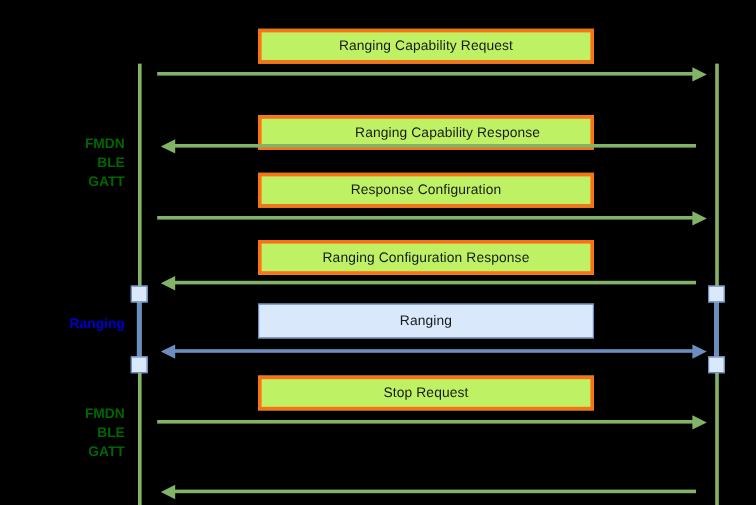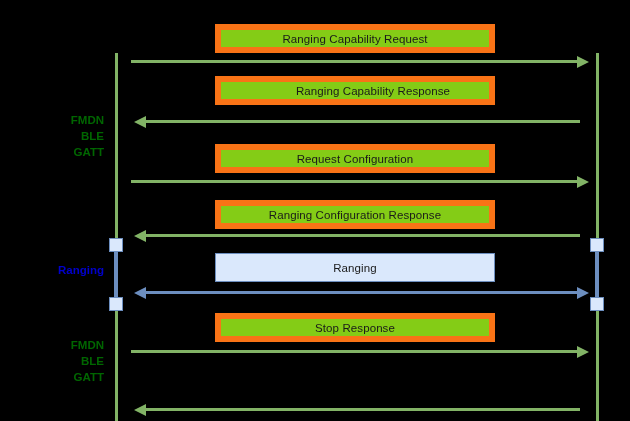--- a/index.html
+++ b/index.html
@@ -45,22 +45,22 @@
     box-sizing: border-box;
     display: flex;
     align-items: center;
     justify-content: center;
     font-size: 11.5px;
     color: #1a1a1a;
     letter-spacing: 0.1px;
     white-space: nowrap;
   }
   .msg-box.green {
-    background: #84cc16;
-    border: 6px solid #f97316;
+    background: #bef264;
+    border: 3px solid #f97316;
   }
   .msg-box.blue {
     background: #dae8fc;
     border: 1px solid #6c8ebf;
   }
   
   .arrow {
     position: absolute;
     height: 3px;
   }
@@ -125,42 +125,42 @@
   <div class="side-label blue" style="left:20px; top:262px; width:84px;">Ranging</div>
   <div class="side-label green" style="left:20px; top:337px; width:84px;">FMDN
 BLE
 GATT</div>
 
   <div class="msg-box green" style="top:24px;">Ranging Capability Request</div>
   <div class="arrow green" style="left:131px; top:60px; width:447px;">
     <span class="head right"></span>
   </div>
 
-  <div class="msg-box green" style="top:76px;padding-left:36px;">Ranging Capability Response</div>
+  <div class="msg-box green" style="top:96px;padding-left:36px;">Ranging Capability Response</div>
   <div class="arrow green" style="left:145px; top:120px; width:435px;">
     <span class="head left"></span>
   </div>
 
-  <div class="msg-box green" style="top:144px;">Request Configuration</div>
+  <div class="msg-box green" style="top:144px;">Response Configuration</div>
   <div class="arrow green" style="left:131px; top:180px; width:447px;">
     <span class="head right"></span>
   </div>
 
   <div class="msg-box green" style="top:200px;">Ranging Configuration Response</div>
   <div class="arrow green" style="left:145px; top:234px; width:435px;">
     <span class="head left"></span>
   </div>
 
   <div class="msg-box blue" style="top:253px;">Ranging</div>
   <div class="arrow blue" style="left:145px; top:291px; width:433px;">
     <span class="head left"></span>
     <span class="head right"></span>
   </div>
 
-  <div class="msg-box green" style="top:313px;">Stop Response</div>
+  <div class="msg-box green" style="top:313px;">Stop Request</div>
   <div class="arrow green" style="left:131px; top:350px; width:447px;">
     <span class="head right"></span>
   </div>
 
   <div class="arrow green" style="left:145px; top:408px; width:435px;">
     <span class="head left"></span>
   </div>
 
 </div>
 

